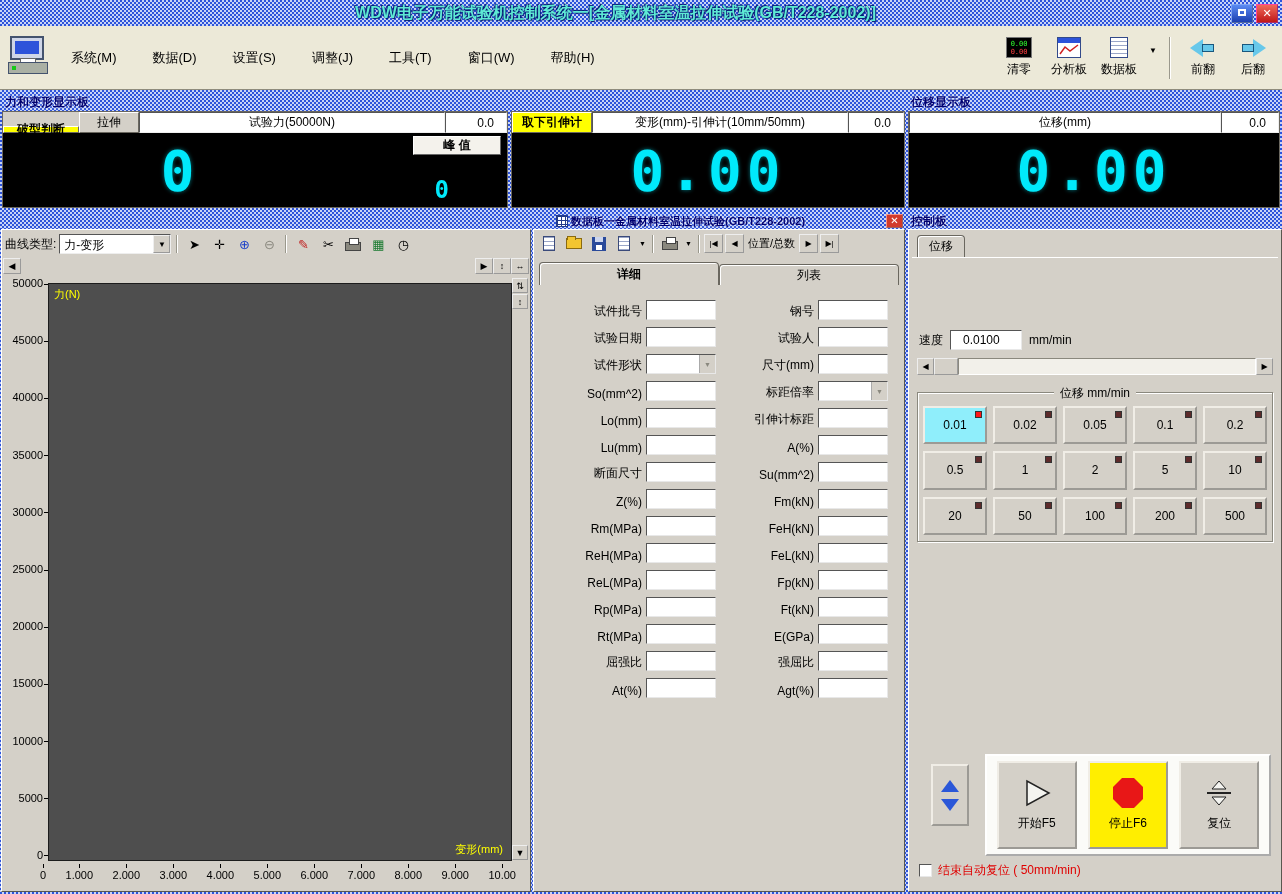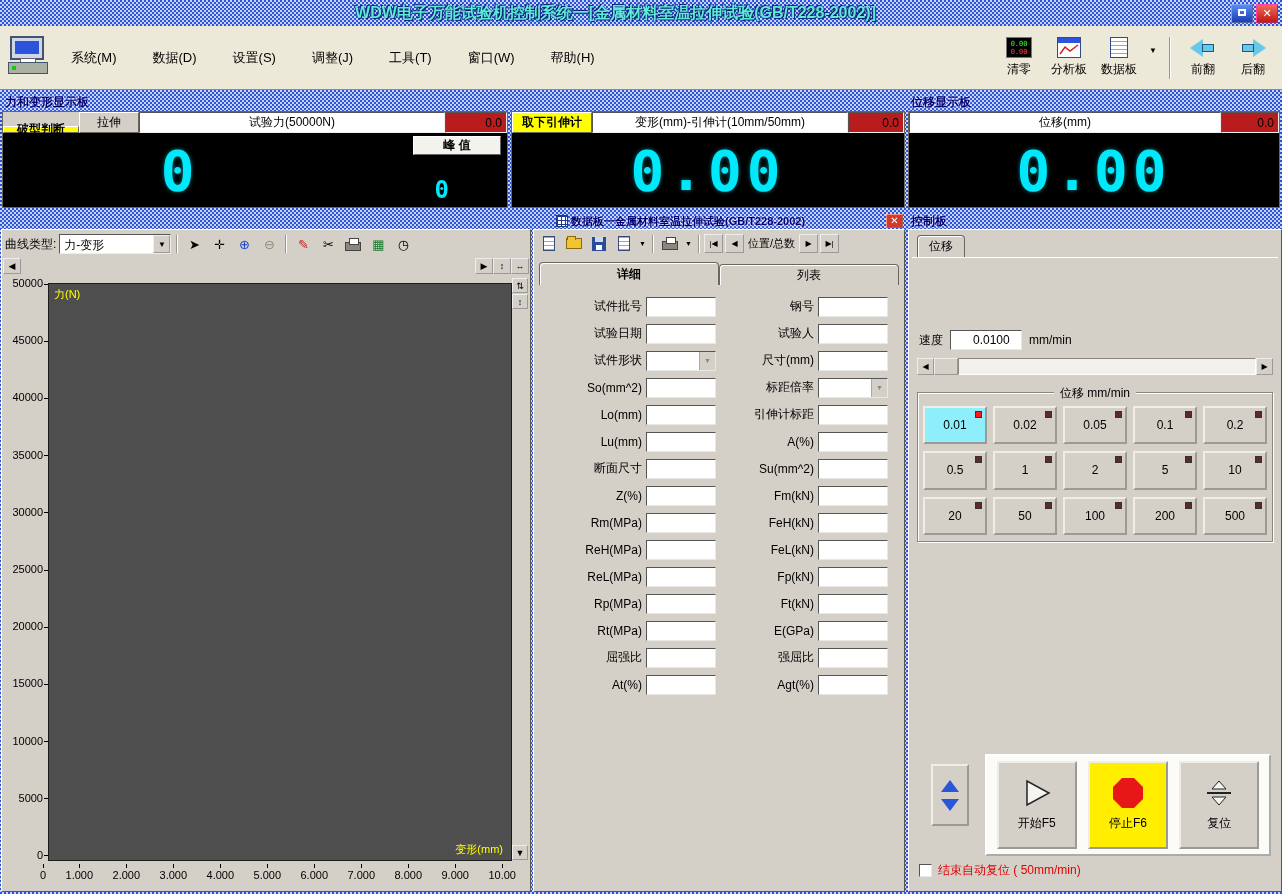--- a/index.html
+++ b/index.html
@@ -63,22 +63,22 @@
   .panel-title { height:16px; line-height:16px; font-size:12px; font-weight:bold; color:#000070;
     padding-left:3px; text-shadow:0 0 3px rgba(255,255,255,.9); white-space:nowrap; }
   .disp-panel { position:absolute; }
   .disp-body { position:absolute; top:17px; left:0; right:0; bottom:0; display:flex; gap:3px; }
   .sub { display:flex; flex-direction:column; border:1px solid #6a675f; background:#d4d0c8; }
   .sub-header { display:flex; height:21px; background:#d4d0c8; }
   .tag { display:flex; align-items:center; justify-content:center; font-size:12px; }
   .tag-yellow { background:#ffff00; font-weight:bold; }
   .hdr-white { flex:1; background:#fff; border:1px solid; border-color:#555 #eee #eee #555;
     display:flex; align-items:center; justify-content:center; }
-  .hdr-val { background:#b91c1c; border:1px solid; border-color:#555 #eee #eee #555;
-    display:flex; align-items:center; justify-content:flex-end; padding-right:4px; }
+  .hdr-val { background:#ffffff; border:1px solid; border-color:#555 #eee #eee #555;
+    display:flex; align-items:center; justify-content:flex-end; padding-right:12px; }
   .led { flex:1; background:#000; position:relative; overflow:hidden; }
   .led-main { position:absolute; inset:0; display:flex; align-items:center; justify-content:center;
     color:#00e9fb; font-family:"DejaVu Sans Mono",monospace; font-weight:bold; font-size:56px;
     letter-spacing:5px; text-shadow:0 0 4px rgba(0,233,251,.5); }
   .peak-box { position:absolute; top:3px; right:6px; width:88px; height:19px; background:#f4f2ec;
     border:1px solid; border-color:#fff #666 #666 #fff; color:#000; font-weight:bold;
     display:flex; align-items:center; justify-content:center; }
   .peak-val { position:absolute; right:58px; bottom:3px; color:#00e9fb; font-family:"DejaVu Sans Mono",monospace;
     font-weight:bold; font-size:24px; }
 
@@ -143,38 +143,38 @@
   .ddsmall { width:11px; height:21px; font-size:7px; display:flex; align-items:center; justify-content:center; background:#d4d0c8; }
   .nbtn { width:19px; height:19px; background:#d4d0c8; border:1px outset #eee; font-size:8px;
     display:flex; align-items:center; justify-content:center; white-space:nowrap; }
   .nav-label { font-size:11px; padding:0 2px; white-space:nowrap; }
   .tabs { display:flex; margin:5px 5px 0 5px; }
   .tab { flex:1; text-align:center; font-size:12px; background:#d4d0c8; border:1px solid #6a675f;
     border-bottom:none; border-radius:4px 4px 0 0; box-shadow:inset 1px 1px 0 #fff; }
   .tab.active { height:23px; line-height:22px; font-weight:bold; z-index:2; }
   .tab.inactive { height:21px; line-height:20px; margin-top:2px; }
   .form { padding:8px 4px 0 4px; }
-  .form-row { display:flex; align-items:center; height:27px; }
+  .form-row { display:flex; align-items:flex-end; height:27px; }
   .flabel { width:108px; text-align:right; padding-right:4px; white-space:nowrap; }
   .flabel.fl2 { width:102px; }
   .finput { width:70px; height:20px; background:#fff; border:1px solid; border-color:#555 #e8e8e8 #e8e8e8 #555;
     font:inherit; padding:0 3px; }
   .fcombo { width:70px; height:20px; display:flex; background:#fff; border:1px solid; border-color:#555 #e8e8e8 #e8e8e8 #555; }
   .fc-text { flex:1; }
   .fc-arrow { width:16px; background:#d4d0c8; color:#8a887e; font-size:7px; display:flex; align-items:center;
     justify-content:center; border-left:1px solid #aaa; }
 
   
   .ctrl-tab { position:absolute; top:5px; left:8px; width:48px; height:22px; background:#d4d0c8;
     border:1px solid #6a675f; border-bottom:none; border-radius:4px 4px 0 0; box-shadow:inset 1px 1px 0 #fff;
     text-align:center; line-height:21px; }
   .ctrl-tabline { position:absolute; top:27px; left:3px; right:3px; border-top:1px solid #fff; }
   .speed-row { position:absolute; top:100px; left:10px; display:flex; align-items:center; gap:7px; }
   .speed-input { width:72px; height:20px; background:#fff; border:1px solid; border-color:#555 #e8e8e8 #e8e8e8 #555;
-    display:flex; align-items:center; padding-left:22px; }
+    display:flex; align-items:center; padding-left:12px; }
   .hscroll { position:absolute; top:128px; left:8px; right:8px; height:17px; display:flex; }
   .sbtn { width:17px; height:17px; background:#d4d0c8; border:1px outset #eee; font-size:8px;
     display:flex; align-items:center; justify-content:center; flex:none; }
   .sthumb { width:24px; height:17px; background:#d4d0c8; border:1px outset #eee; flex:none; }
   .strack { flex:1; background:#f2f0ea; border:1px solid; border-color:#8a887e #fff #fff #8a887e; }
   .group-box { position:absolute; top:162px; left:8px; right:8px; height:150px;
     border:1px solid #8a887e; box-shadow:inset 1px 1px 0 #fff,1px 1px 0 #fff; }
   .group-legend { position:absolute; top:-8px; left:50%; transform:translateX(-50%); background:#d4d0c8;
     padding:0 6px; white-space:nowrap; }
   .speed-grid { position:absolute; inset:13px 5px 6px 5px; display:grid; grid-template-columns:repeat(5,1fr);

